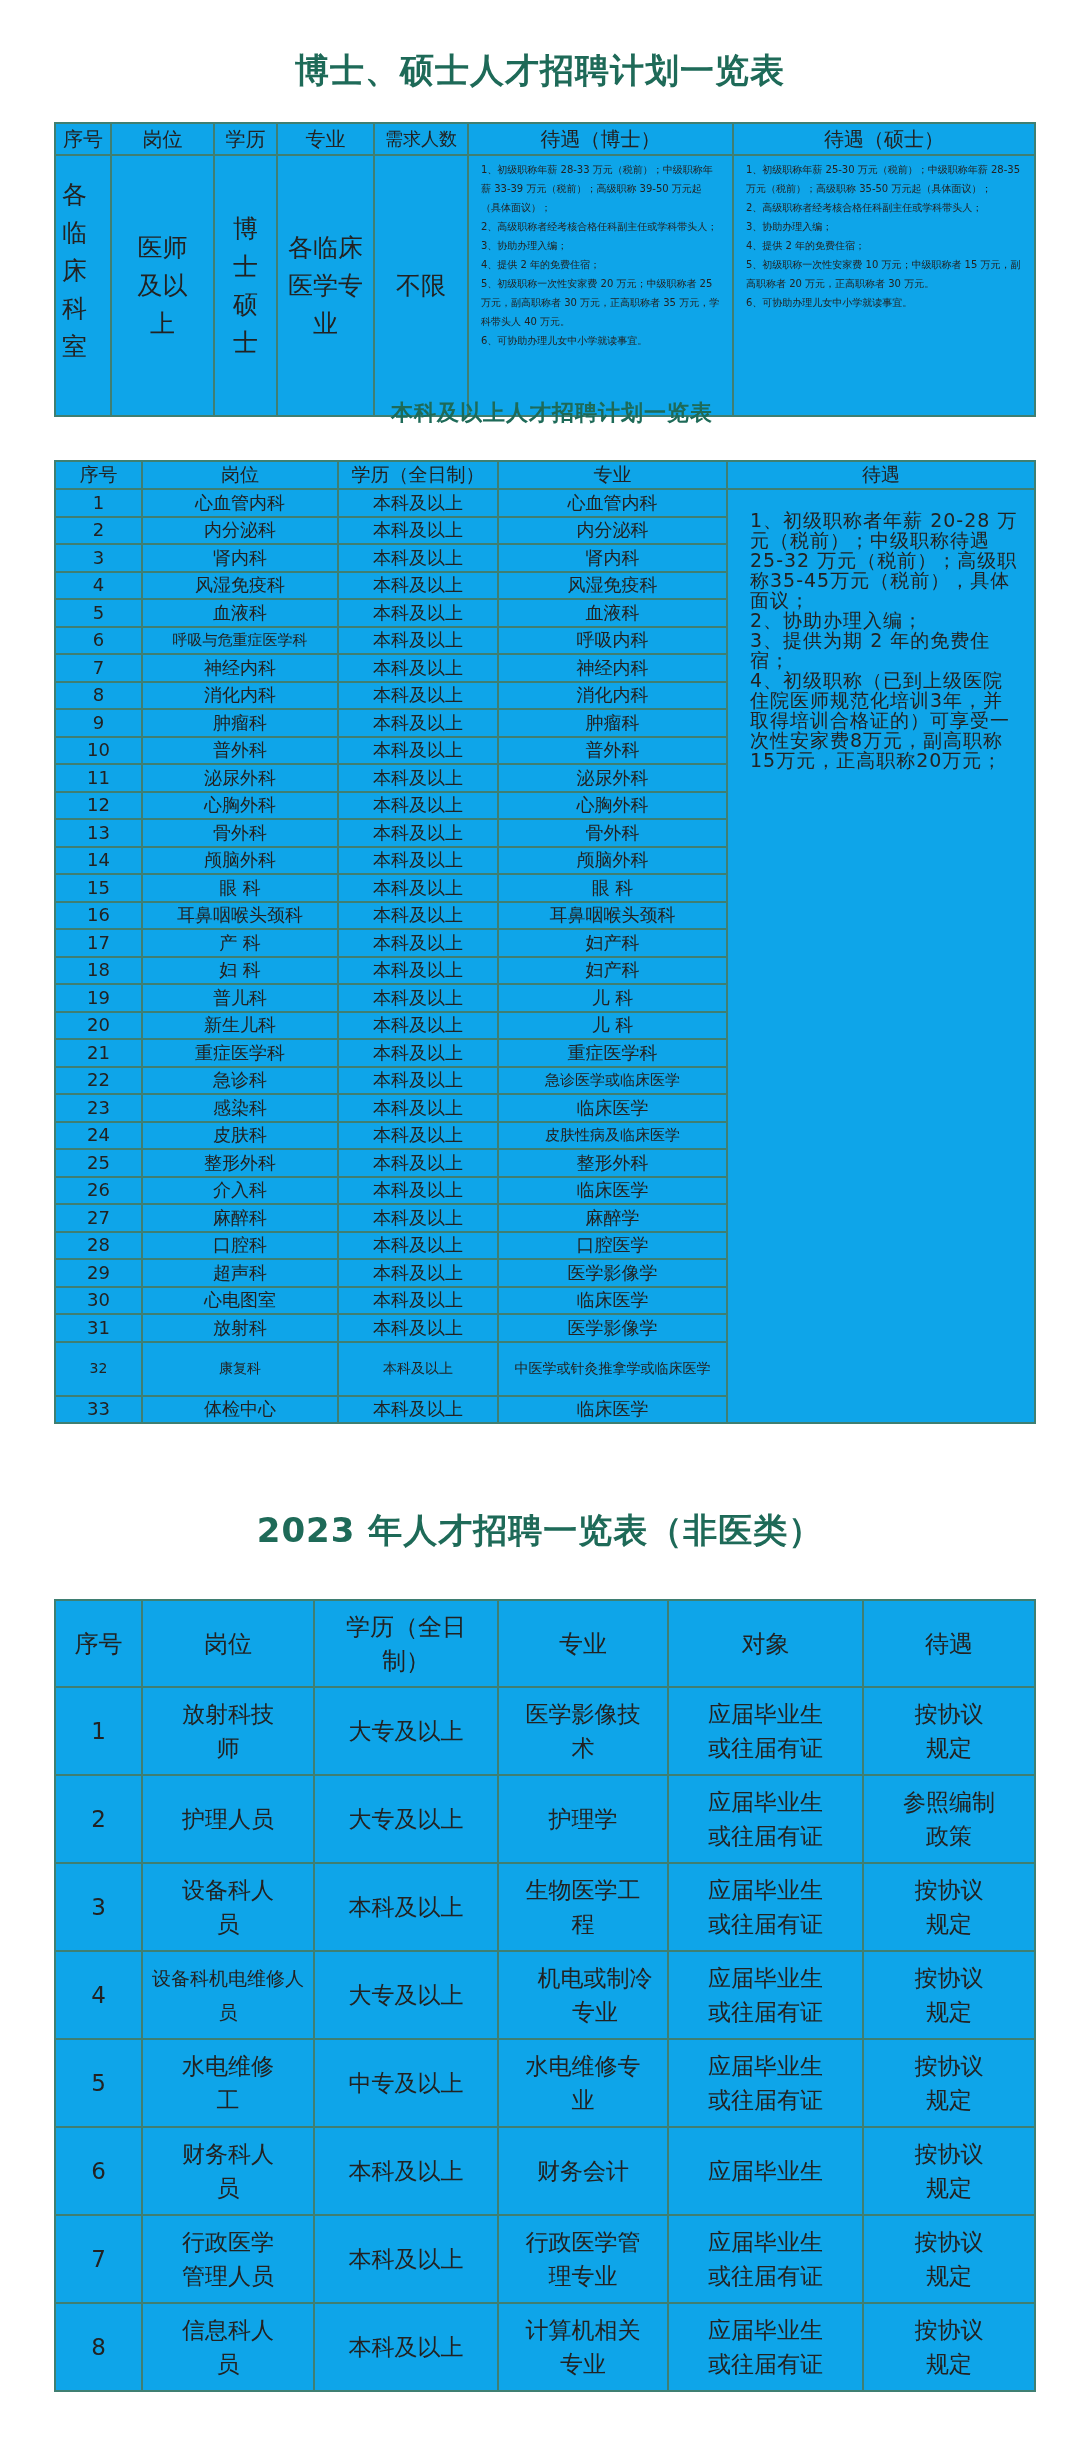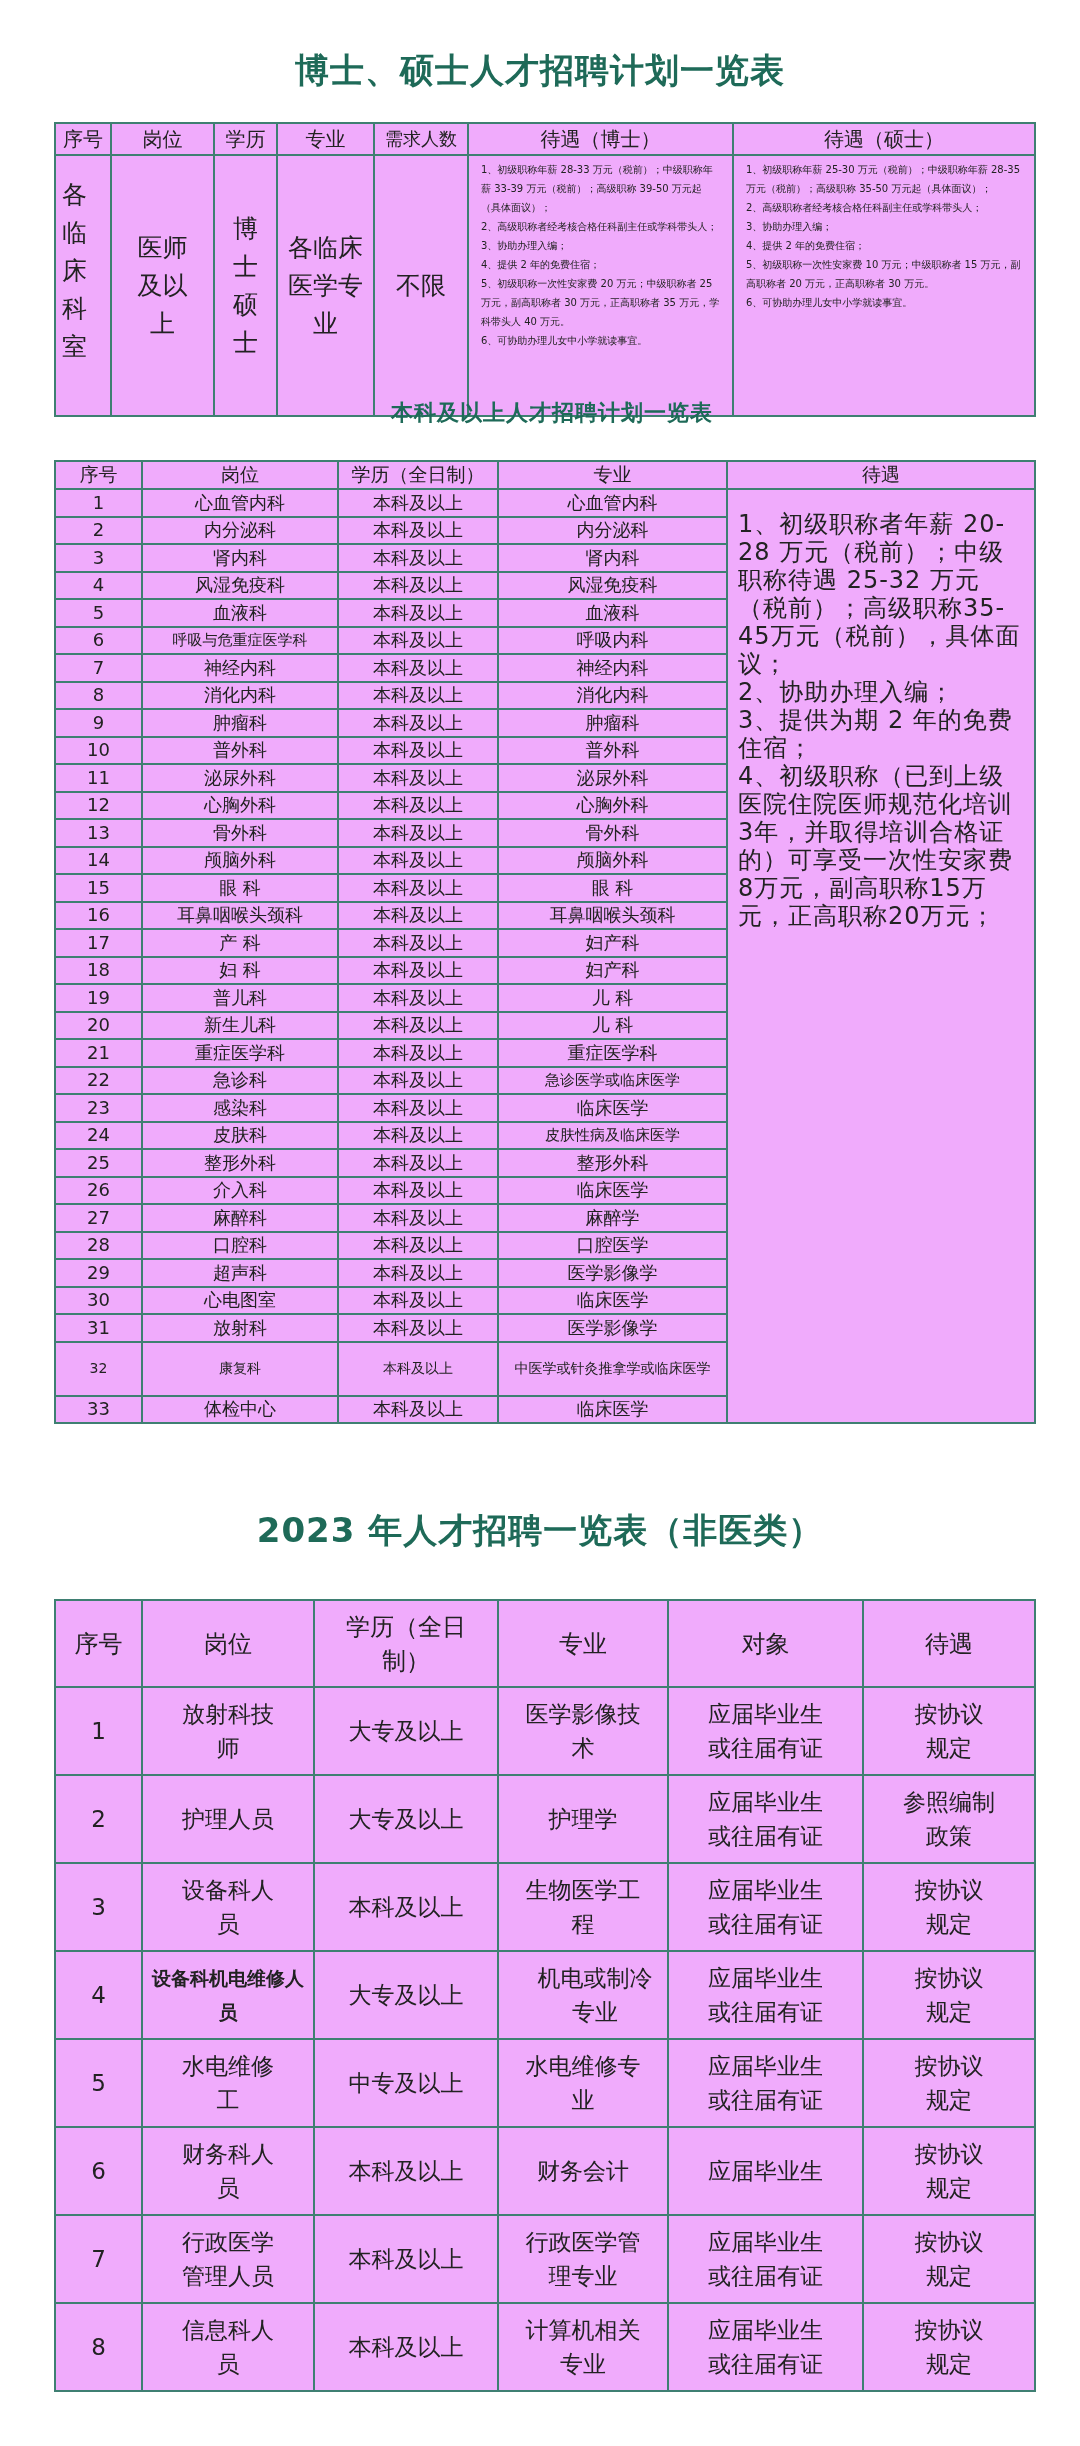--- a/index.html
+++ b/index.html
@@ -1,37 +1,37 @@
 <!DOCTYPE html>
 <html><head>
 <meta charset="utf-8">
 <style>
   html, body { margin: 0; padding: 0; background: #ffffff; }
   body { width: 1080px; height: 2446px; position: relative; overflow: hidden;
          font-family: "DejaVu Sans", "Liberation Sans", sans-serif; color: #222; }
   .title { position: absolute; left: 0; width: 1080px; text-align: center;
            color: #1e6a58; font-weight: bold; letter-spacing: 1px; }
-  table { position: absolute; border-collapse: collapse; table-layout: fixed; background: #f0abfc; }
+  table { position: absolute; border-collapse: collapse; table-layout: fixed; background: #0ea5e9; }
   td, th { border: 2px solid #3f7f72; padding: 0; text-align: center; vertical-align: middle;
            font-weight: normal; overflow: hidden; }
   .t1 { left: 54px; top: 122px; width: 980px; }
   .t1 th { height: 30px; font-size: 20px; }
   .t1 td { height: 227px; font-size: 25px; line-height: 38px; }
   .t1 td.benefit { font-size: 10px; line-height: 19px; text-align: left; padding: 4px 12px; vertical-align: top; }
   .t2 { left: 54px; top: 460px; width: 980px; }
   .t2 th { height: 26px; font-size: 19px; }
   .t2 td { height: 25.5px; font-size: 18px; line-height: 20px; white-space: nowrap; }
   .t2 td.small { font-size: 15px; }
   .t2 td.two { height: 52px; font-size: 14px; line-height: 17px; white-space: normal; }
-  .t2 td.benefit { font-size: 24px; line-height: 28px; text-align: left; vertical-align: top;
-                   padding: 20px 12px 0 10px; white-space: normal; letter-spacing: 1px; }
+  .t2 td.benefit { font-size: 19px; line-height: 20px; text-align: left; vertical-align: top;
+                   padding: 20px 12px 0 22px; white-space: normal; letter-spacing: 1px; }
   .t3 { left: 54px; top: 1599px; width: 980px; }
   .t3 th { height: 85px; font-size: 24px; line-height: 34px; }
   .t3 td { height: 86px; font-size: 23px; line-height: 34px; }
-  .t3 td.pos-sm { font-size: 19px; font-weight: bold; }
+  .t3 td.pos-sm { font-size: 19px; }
 </style>
 </head>
 <body>
 
 <div class="title" style="top:48px;font-size:34px;">博士、硕士人才招聘计划一览表</div>
 
 <table class="t1">
   <colgroup>
     <col style="width:56px">
       <col style="width:103px">

